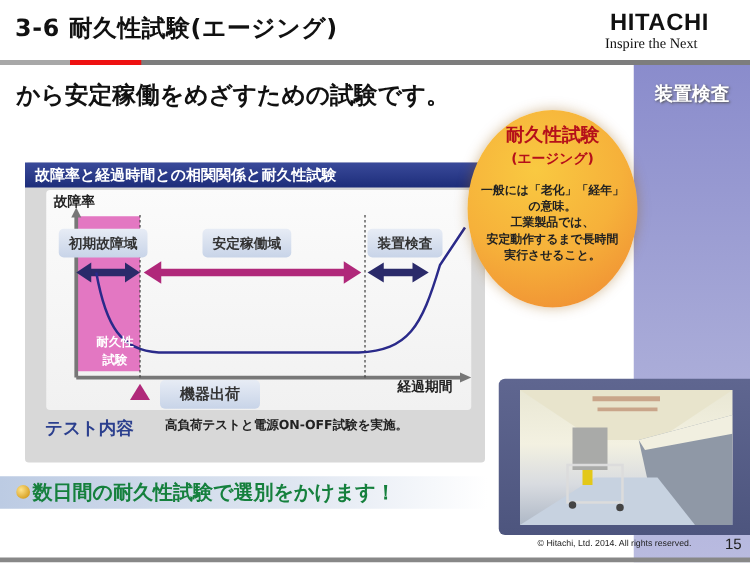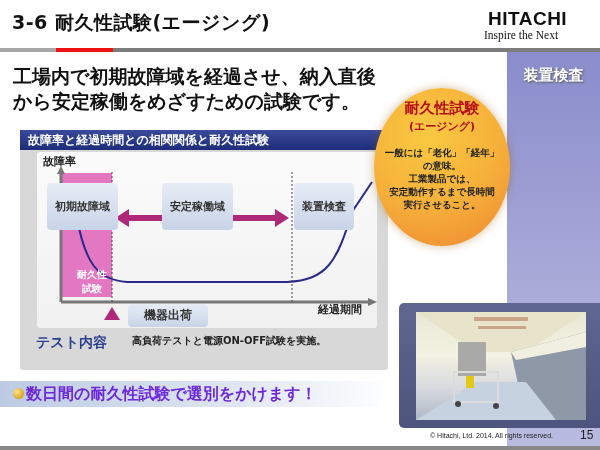--- a/index.html
+++ b/index.html
@@ -12,54 +12,53 @@
   .logo-sub { left: 484px; top: 29px; font-size: 11.5px; color: #111; font-family: "Liberation Serif", serif; font-weight: normal; }
   .rule { left: 0; top: 48px; width: 600px; height: 4px; background: #7d7d7d; }
   .rule-l { left: 0; top: 48px; width: 56px; height: 4px; background: #a8a8a8; }
   .rule-r { left: 56px; top: 48px; width: 57px; height: 4px; background: #ee1111; }
   .lead { left: 13px; top: 64px; font-size: 19px; line-height: 25px; color: #111; font-weight: bold; width: 420px; }
   .panel { left: 20px; top: 130px; width: 368px; height: 240px; background: #d8d8d8; border-radius: 3px; }
   .panel-head { left: 20px; top: 130px; width: 368px; height: 20px; background: linear-gradient(180deg,#3a4a9a,#1d2d7a); color: #fff; font-size: 12px; font-weight: bold; padding: 2px 8px; }
   .chart { left: 37px; top: 152px; width: 340px; height: 176px; background: linear-gradient(180deg,#fbfbfb,#f1f1f1); border-radius: 3px; }
   .ylabel { left: 43px; top: 154px; font-size: 11px; font-weight: bold; color: #222; }
   .pink { left: 62px; top: 173px; width: 50px; height: 124px; background: #e377c2; }
-  .zone-label { font-size: 11px; font-weight: bold; color: #333; background: linear-gradient(180deg,#e7ecf5,#c8d4e8); border-radius: 4px; padding: 16px 8px; }
+  .zone-label { font-size: 11px; font-weight: bold; color: #333; background: linear-gradient(180deg,#e7ecf5,#c8d4e8); border-radius: 4px; padding: 4px 8px; }
   .burnin { left: 62px; top: 268px; width: 60px; text-align: center; color: #fff; font-size: 10px; font-weight: bold; line-height: 14px; }
   .xlabel { left: 318px; top: 302px; font-size: 11px; font-weight: bold; color: #222; }
   .ship-label { left: 128px; top: 304px; font-size: 12px; font-weight: bold; color: #333; background: linear-gradient(180deg,#e7ecf5,#c8d4e8); border-radius: 4px; padding: 3px 16px; }
   .test-label { left: 36px; top: 334px; font-size: 14px; color: #2b3f8e; font-weight: bold; }
   .test-text { left: 118px; top: 334px; font-size: 10px; font-weight: bold; color: #222; line-height: 14px; }
   .circle { left: 374px; top: 88px; width: 136px; height: 158px; border-radius: 50%; background: radial-gradient(circle at 40% 30%, #f9c941 0%, #f6b13a 50%, #ee8632 100%); box-shadow: 0 0 10px rgba(150,90,0,0.4); }
   .circle-title { left: 374px; top: 99px; width: 136px; text-align: center; color: #b5101a; font-size: 15px; font-weight: bold; }
   .circle-sub { left: 374px; top: 119px; width: 136px; text-align: center; color: #b5101a; font-size: 11px; font-weight: bold; }
   .circle-body { left: 374px; top: 146px; width: 136px; text-align: center; color: #222; font-size: 9.5px; font-weight: bold; line-height: 13px; }
   .banner { left: 0; top: 381px; width: 390px; height: 26px; background: linear-gradient(90deg,#bccbe3 0%,#dfe6f1 60%,#ffffff 100%); }
   .banner-dot { left: 13px; top: 388px; width: 11px; height: 11px; border-radius: 50%; background: radial-gradient(circle at 35% 35%, #ffe38a, #c98a00); }
-  .banner-text { left: 26px; top: 384px; font-size: 16px; font-weight: bold; color: #6d28d9; }
+  .banner-text { left: 26px; top: 384px; font-size: 16px; font-weight: bold; color: #15803d; }
   .photo-frame { left: 399px; top: 303px; width: 205px; height: 125px; background: linear-gradient(180deg,#5f6690,#4d557e); border-radius: 5px; }
   .photo { left: 416px; top: 312px; width: 170px; height: 108px; background: linear-gradient(180deg,#e9e7d4 0%, #f3f1e1 40%, #d8dbe0 70%, #aeb8c6 100%); overflow: hidden; }
   .copyright { left: 430px; top: 432px; font-size: 7px; color: #222; font-family: "Liberation Sans", sans-serif; }
   .pageno { left: 580px; top: 428px; font-size: 12px; color: #222; font-family: "Liberation Sans", sans-serif; }
   .footer-rule { left: 0; top: 446px; width: 600px; height: 4px; background: #888; }
 </style>
 </head>
 <body>
 
 <div class="abs side-panel"></div>
 <div class="abs side-title">装置検査</div>
 
 <div class="abs title">3-6  耐久性試験(エージング)</div>
 <div class="abs logo-main">HITACHI</div>
 <div class="abs logo-sub">Inspire the Next</div>
 <div class="abs rule"></div>
 <div class="abs rule-l"></div>
 <div class="abs rule-r"></div>
 
 <div class="abs lead">
-  <div>工場内で初期故障域を経過させ、納入直後</div>
   <div>から安定稼働をめざすための試験です。</div>
 </div>
 
 <div class="abs panel"></div>
 <div class="abs panel-head">故障率と経過時間との相関関係と耐久性試験</div>
 <div class="abs chart"></div>
 <div class="abs pink"></div>
 <div class="abs ylabel">故障率</div>
 
 <svg class="abs" style="left:37px;top:152px;" width="340" height="176">

